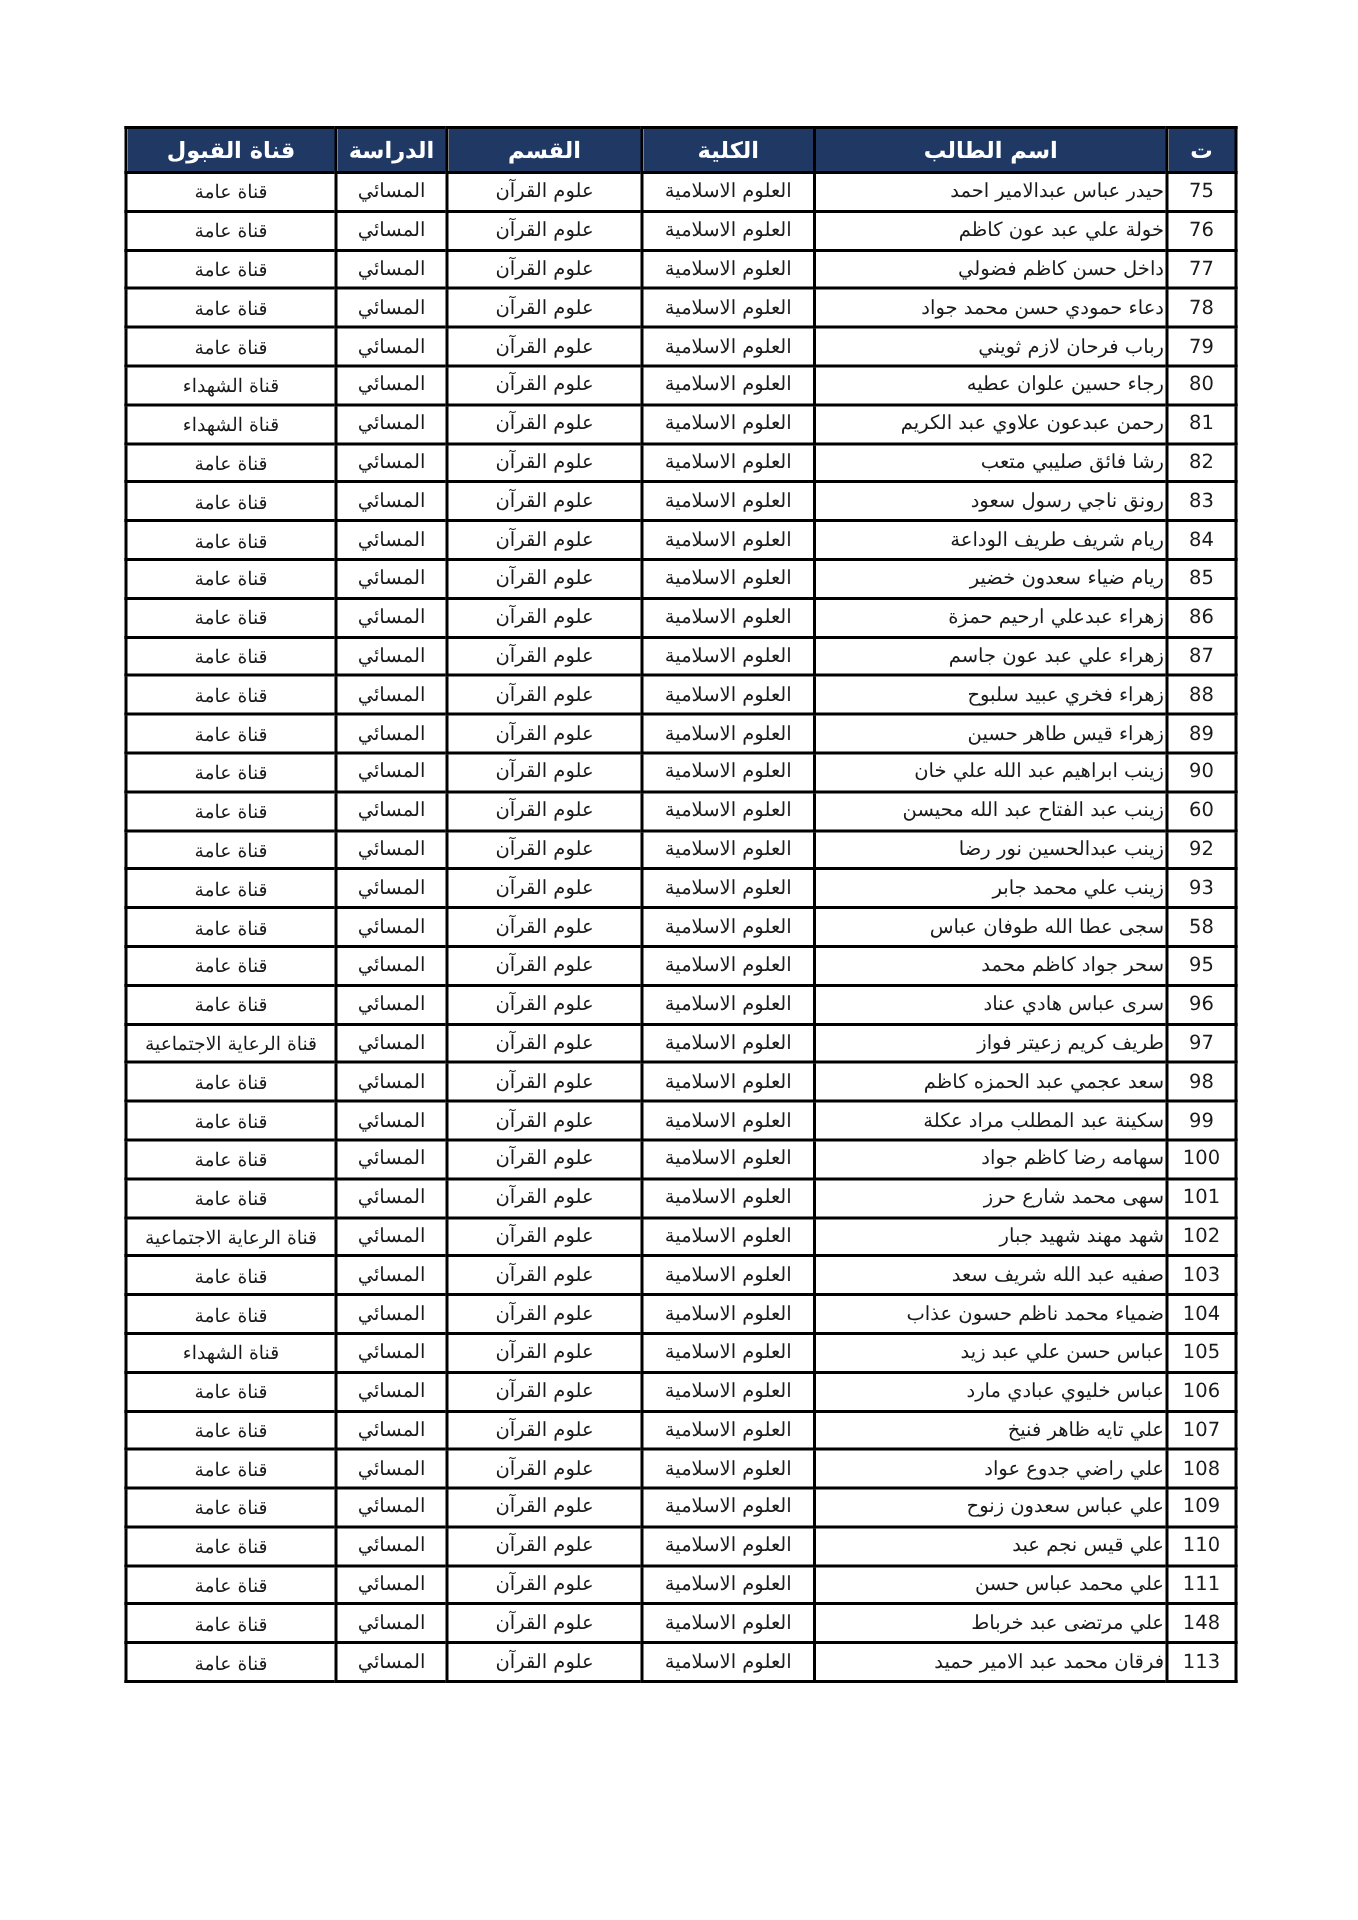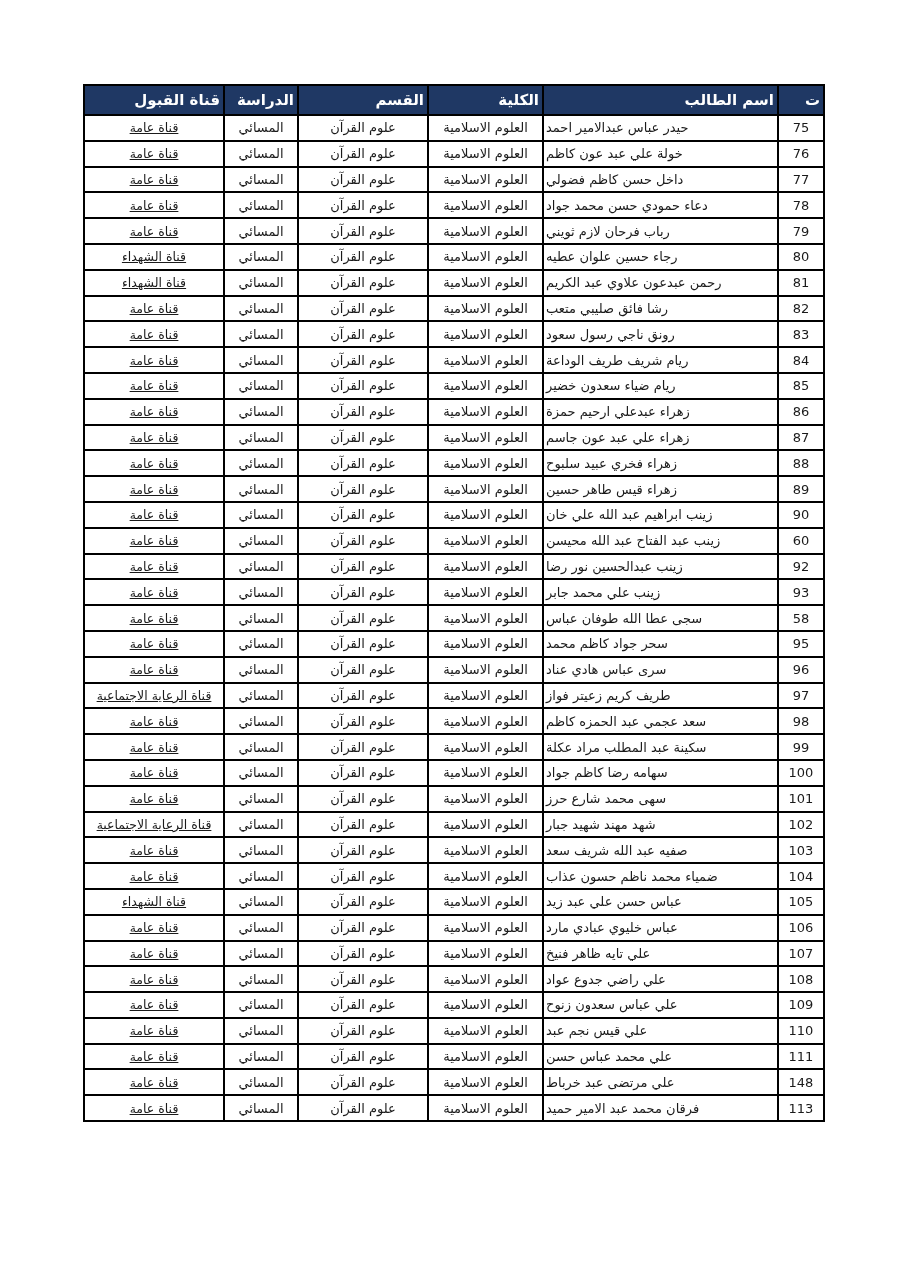--- a/index.html
+++ b/index.html
@@ -29,39 +29,38 @@
     overflow: hidden;
     white-space: nowrap;
     box-sizing: border-box;
   }
   table.admissions th {
     background: #1f3864;
     color: #ffffff;
     font-weight: bold;
     font-size: 15px;
     height: 30px;
-    text-align: right;
+    text-align: center;
     padding: 0 3px;
     margin-top: 10px;
   }
   table.admissions td {
     height: 25.8px;
     font-size: 13px;
     color: #1a1a1a;
     text-align: center;
     padding: 0 2px;
     background: #ffffff;
   }
   table.admissions td.c-name {
-    text-align: left;
+    text-align: right;
     padding-right: 1px;
   }
   table.admissions td.c-channel {
     font-size: 12.5px;
-    text-decoration: underline;
   }
   col.w-serial  { width: 46px; }
   col.w-name    { width: 235px; }
   col.w-college { width: 115px; }
   col.w-dept    { width: 130px; }
   col.w-study   { width: 74px; }
   col.w-channel { width: 140px; }
 </style>
 </head>
 <body>

